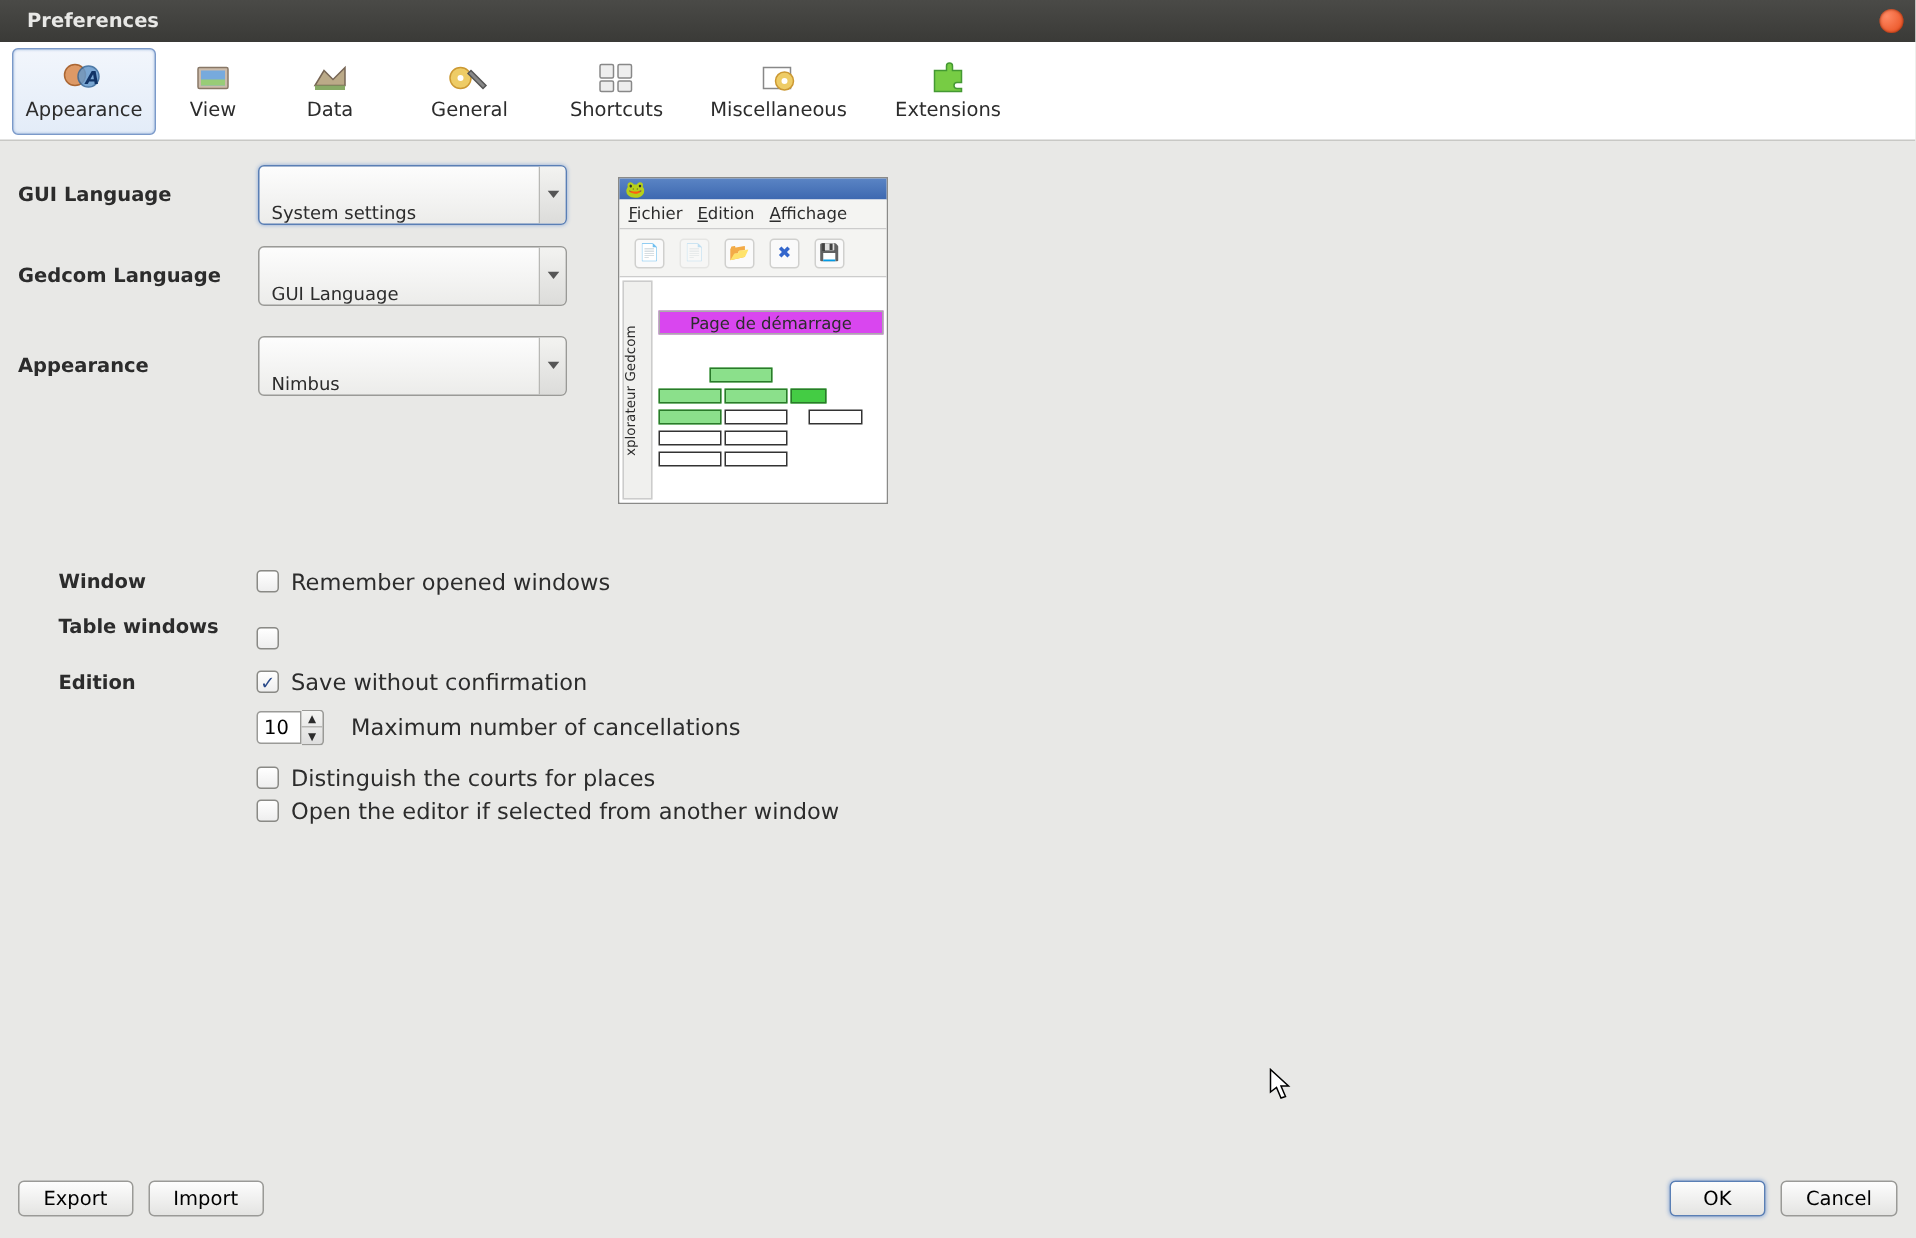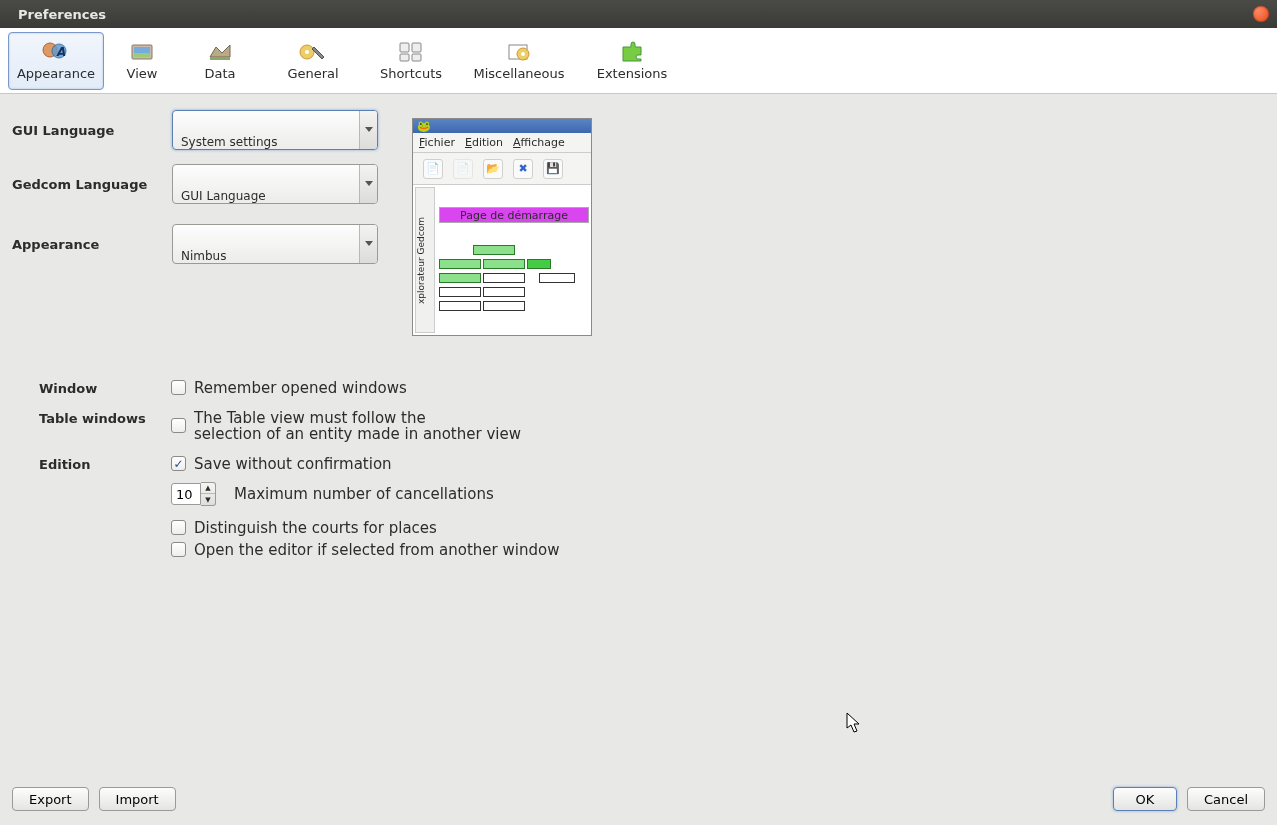--- a/index.html
+++ b/index.html
@@ -455,22 +455,20 @@
         </div>
       </div>
     </div>
 
 
     <div class="opt-row">
       <div class="opt-label">Table windows</div>
       <div class="opt-controls">
         <div class="cb-row">
           <div class="checkbox" style="margin-top:8px"></div>
-          <div class="cb-text" style="white-space:pre-line">The Table view must follow the
-selection of an entity made in another view</div>
         </div>
       </div>
     </div>
 
     <div class="opt-row">
       <div class="opt-label">Edition</div>
       <div class="opt-controls">
         <div class="cb-row">
           <div class="checkbox checked"></div>
           <div class="cb-text">Save without confirmation</div>

